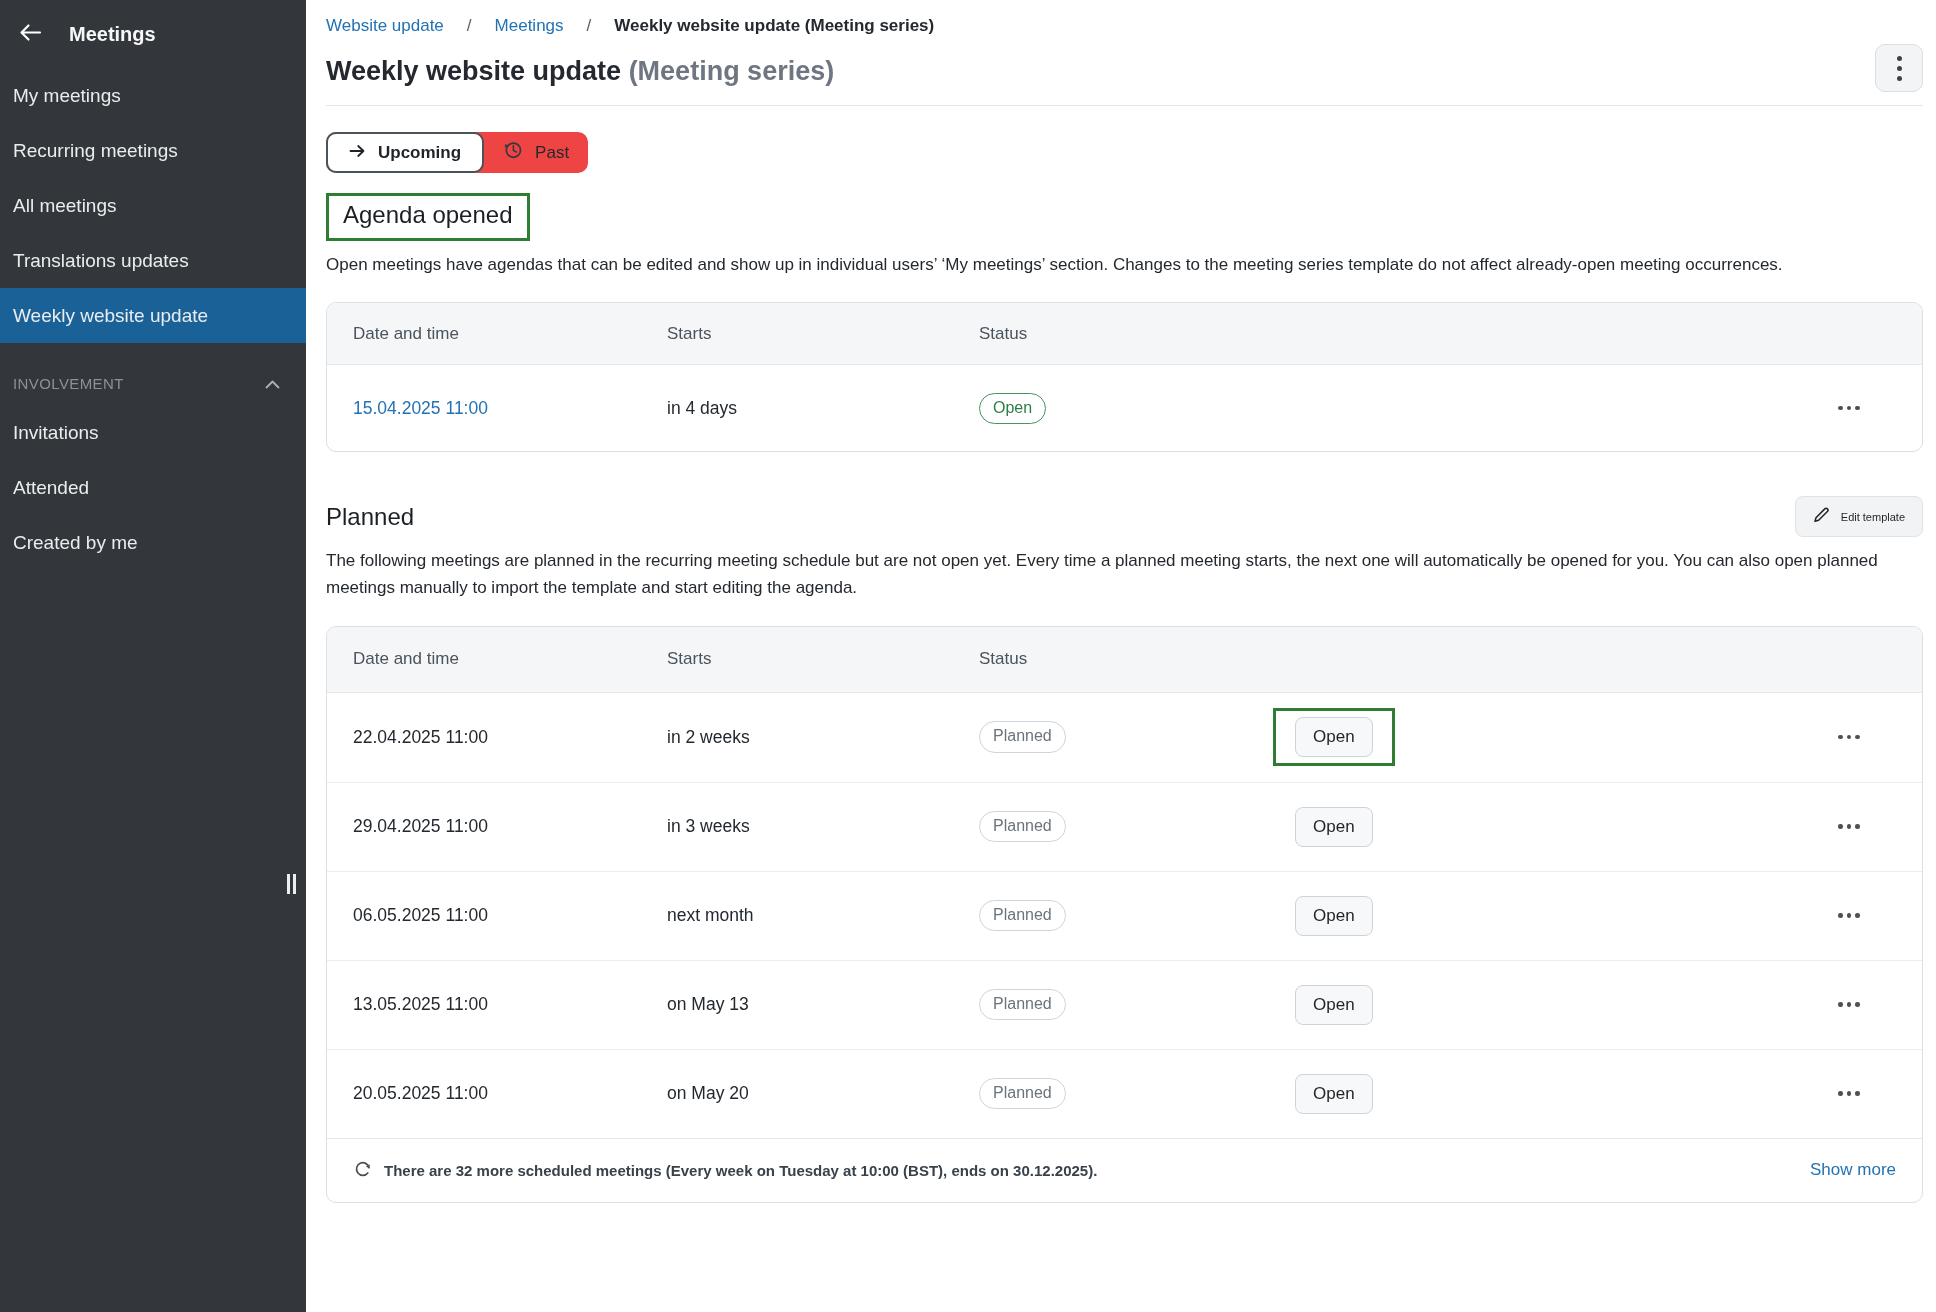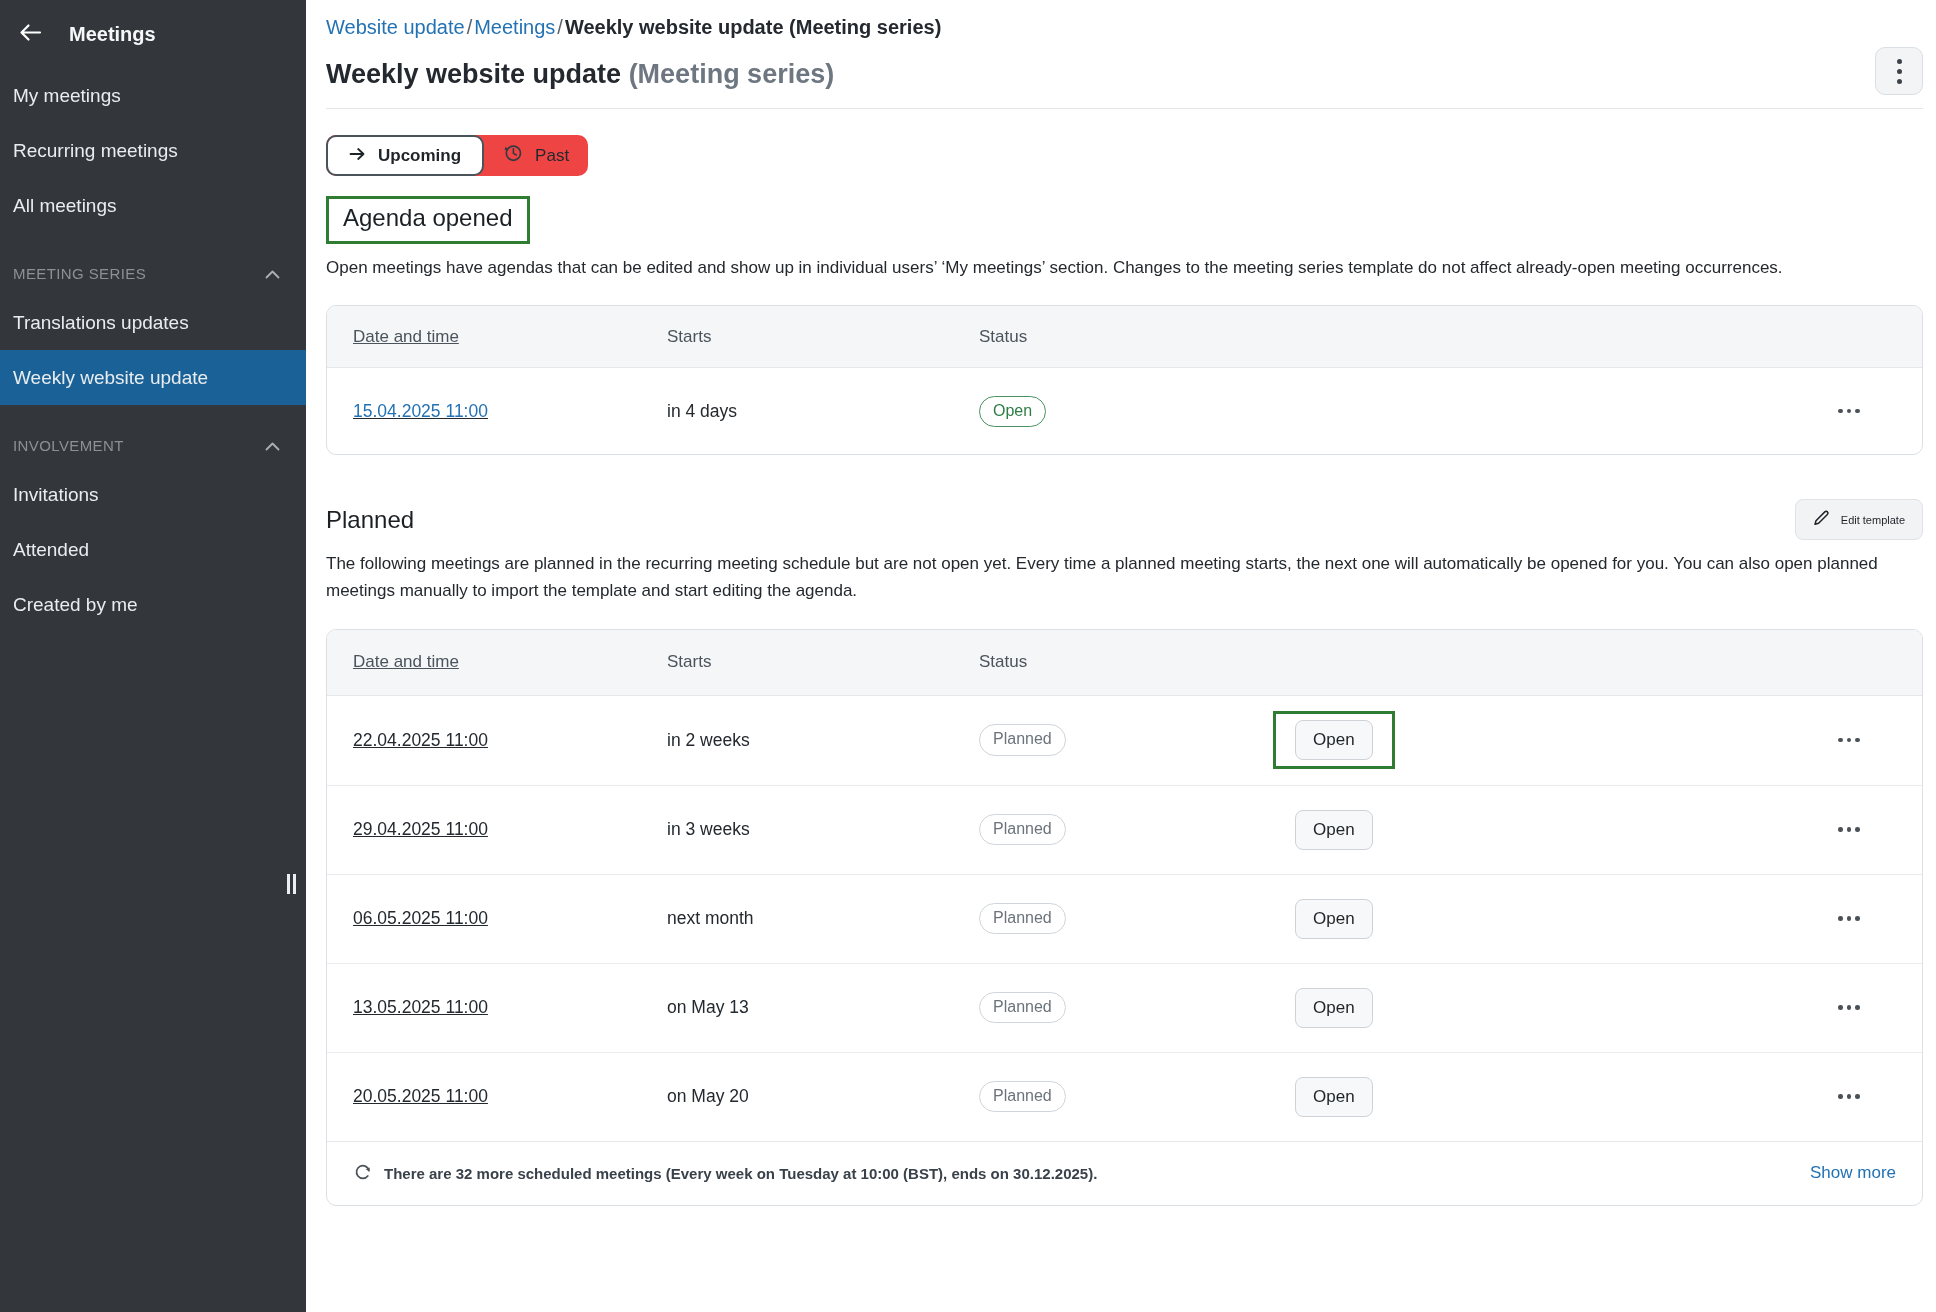--- a/index.html
+++ b/index.html
@@ -13,21 +13,21 @@
   .sb-title{font-size:20px;font-weight:700;margin-left:26px;color:#f5f7f8;}
   .sb-item{height:55px;display:flex;align-items:center;padding-left:13px;font-size:19px;color:#e9edef;cursor:pointer;}
   .sb-item.active{background:#1a6198;}
   .sb-section{margin-top:18px;height:44px;display:flex;align-items:center;justify-content:space-between;
     padding:0 26px 0 13px;color:#8b9196;font-size:15px;letter-spacing:.4px;cursor:pointer;}
   .resize-handle{position:absolute;right:10px;top:874px;width:9px;height:20px;
     border-left:3px solid #eceff1;border-right:3px solid #eceff1;cursor:col-resize;}
 
   
   main{margin-left:306px;padding:0 13px 0 20px;}
-  .breadcrumb{margin-top:16px;font-size:20px;display:flex;align-items:center;gap:2px;}
+  .breadcrumb{margin-top:16px;font-size:17px;display:flex;align-items:center;gap:23px;}
   .bc-link{color:#2372b4;cursor:pointer;}
   .bc-sep{color:#5a636c;}
   .bc-current{color:#24292f;font-weight:700;}
 
   .title-row{position:relative;margin-top:20px;}
   h1{margin:0;font-size:27px;font-weight:700;color:#24292f;}
   .title-suffix{color:#6e7781;}
   .kebab-btn{position:absolute;right:0;top:-12px;width:48px;height:48px;background:#f2f4f6;
     border:1px solid #d9dfe4;border-radius:10px;display:flex;flex-direction:column;gap:5px;
     align-items:center;justify-content:center;cursor:pointer;}
@@ -46,21 +46,21 @@
   .section-desc{margin:10px 0 0;font-size:17px;line-height:1.6;color:#24292f;max-width:1600px;}
 
   .card{margin-top:24px;border:1px solid #dbe0e4;border-radius:10px;background:#fff;}
   .tgrid{display:grid;grid-template-columns:340px 312px 262px 150px 1fr 84px;align-items:center;}
   .thead{height:62px;background:#f4f6f8;color:#4b545c;font-size:17px;
     border-bottom:1px solid #e4e8eb;border-radius:9px 9px 0 0;}
   .trow{height:86px;font-size:17.5px;}
   .t2 .thead{height:66px;}
   .t2 .trow{height:89px;}
   .trow + .trow{border-top:1px solid #e9edf0;}
-  .c-first{padding-left:26px;text-decoration:underline;}
+  .c-first{padding-left:26px;}
   .date-link{color:#2372b4;cursor:pointer;}
 
   .badge{display:inline-block;padding:4px 13px 6px;border-radius:999px;font-size:16px;line-height:1.2;}
   .badge.open{color:#2e7d46;border:1px solid #4a9164;}
   .badge.planned{color:#6b737b;border:1px solid #cfd5da;}
 
   .open-wrap{position:relative;display:inline-block;margin-left:54px;}
   .open-btn{font-family:inherit;font-size:17px;color:#1f2428;background:#f7f8fa;border:1px solid #cdd3d9;
     border-radius:8px;padding:9px 17px;cursor:pointer;}
   .green-frame{position:absolute;left:-22px;right:-22px;top:-9px;bottom:-9px;border:3px solid #2e7d32;pointer-events:none;}
@@ -88,28 +88,20 @@
           </svg>
       </span>
     </span>
     <span class="sb-title">Meetings</span>
   </div>
   <nav>
     <div class="sb-item">My meetings</div>
     <div class="sb-item">Recurring meetings</div>
     <div class="sb-item">All meetings</div>
 
-    <div class="sb-section">
-      <span>MEETING SERIES</span>
-      <span>
-        <svg width="15" height="9" viewBox="0 0 15 9">
-            <path d="M1.5 7.5 L7.5 1.5 L13.5 7.5" fill="none" stroke="#aab0b5" stroke-width="1.8" stroke-linecap="round" stroke-linejoin="round"></path>
-          </svg>
-      </span>
-    </div>
     <div class="sb-item">Translations updates</div>
     <div class="sb-item active">Weekly website update</div>
 
     <div class="sb-section">
       <span>INVOLVEMENT</span>
       <span>
         <svg width="15" height="9" viewBox="0 0 15 9">
             <path d="M1.5 7.5 L7.5 1.5 L13.5 7.5" fill="none" stroke="#aab0b5" stroke-width="1.8" stroke-linecap="round" stroke-linejoin="round"></path>
           </svg>
       </span>

